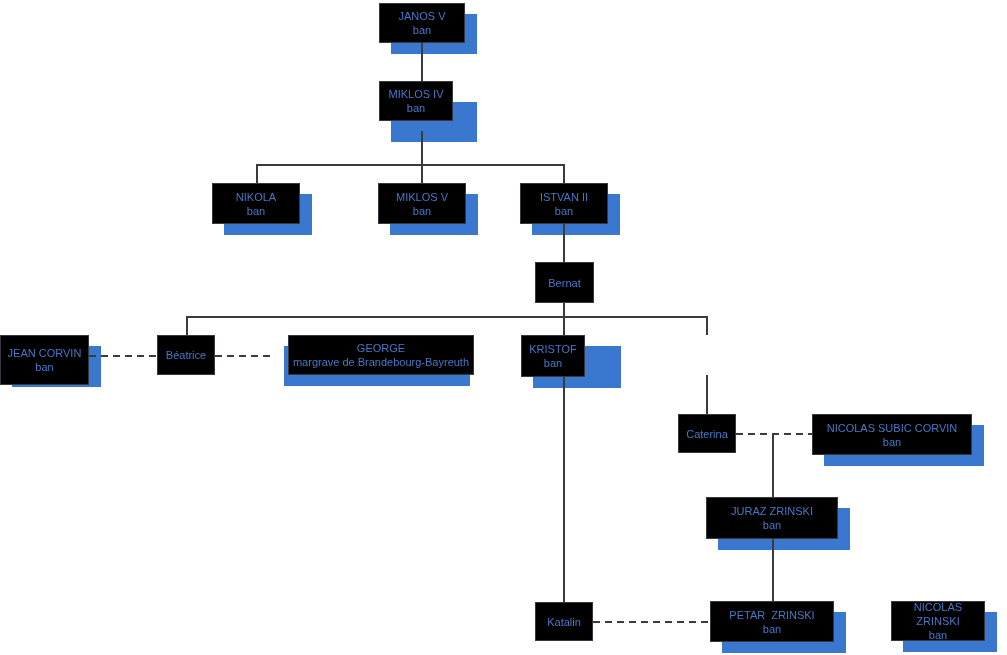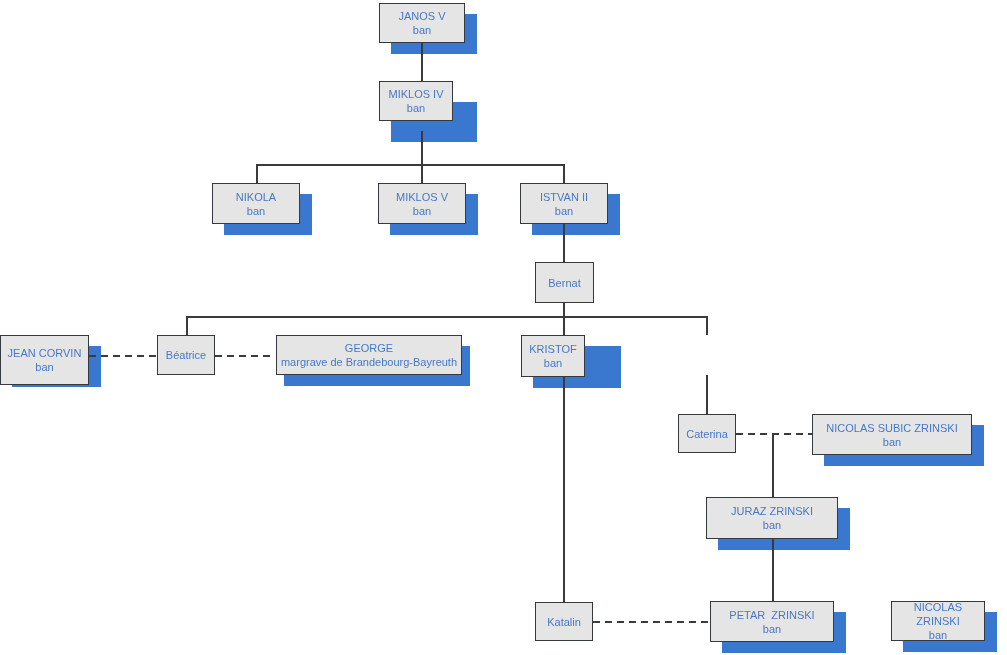--- a/index.html
+++ b/index.html
@@ -7,21 +7,21 @@
     position: relative;
     width: 1007px;
     height: 655px;
     background: #ffffff;
     overflow: hidden;
     font-family: "Liberation Sans", "DejaVu Sans", sans-serif;
   }
   .node {
     position: absolute;
     box-sizing: border-box;
-    background: #e5e5e5;
+    background: #000000;
     border: 1.5px solid #363a40;
     color: #4878c6;
     display: flex;
     flex-direction: column;
     justify-content: center;
     text-align: center;
     font-size: 11px;
     line-height: 14px;
     z-index: 3;
   }
@@ -104,34 +104,34 @@
     <span class="ntitle"></span>
   </div>
   <div class="node" style="left:0px;top:335px;width:89px;height:50px">
     <span class="nname">JEAN CORVIN</span>
     <span class="ntitle">ban</span>
   </div>
   <div class="node" style="left:157px;top:335px;width:58px;height:40px">
     <span class="nname">Béatrice</span>
     <span class="ntitle"></span>
   </div>
-  <div class="node" style="left:276px;top:335px;width:186px;height:40px">
+  <div class="node" style="left:288px;top:335px;width:186px;height:40px">
     <span class="nname">GEORGE</span>
     <span class="ntitle">margrave de Brandebourg-Bayreuth</span>
   </div>
   <div class="node" style="left:521px;top:335px;width:64px;height:42px">
     <span class="nname">KRISTOF</span>
     <span class="ntitle">ban</span>
   </div>
   <div class="node" style="left:678px;top:414px;width:58px;height:39px">
     <span class="nname">Caterina</span>
     <span class="ntitle"></span>
   </div>
   <div class="node" style="left:812px;top:414px;width:160px;height:41px">
-    <span class="nname">NICOLAS SUBIC ZRINSKI</span>
+    <span class="nname">NICOLAS SUBIC CORVIN</span>
     <span class="ntitle">ban</span>
   </div>
   <div class="node" style="left:706px;top:497px;width:132px;height:42px">
     <span class="nname">JURAZ ZRINSKI</span>
     <span class="ntitle">ban</span>
   </div>
   <div class="node" style="left:535px;top:602px;width:58px;height:39px">
     <span class="nname">Katalin</span>
     <span class="ntitle"></span>
   </div>

